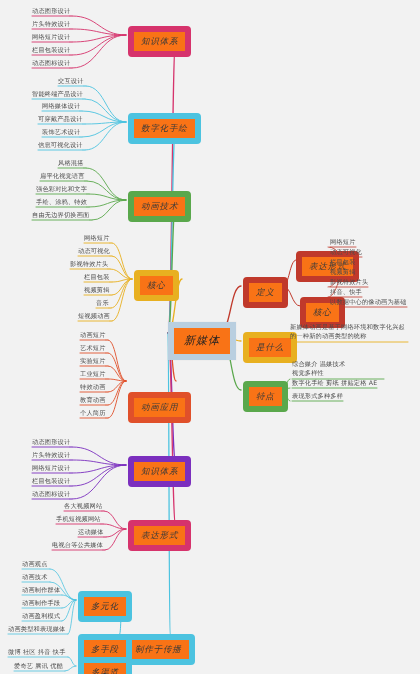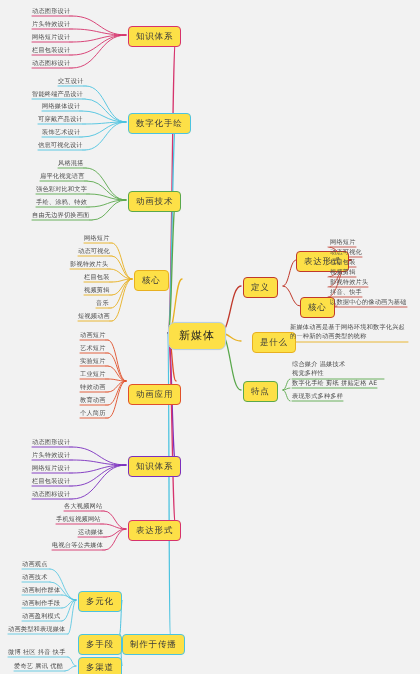--- a/index.html
+++ b/index.html
@@ -7,33 +7,33 @@
     width: 420px; height: 674px;
     background: #f2f2f2;
     font-family: "DejaVu Sans", "Liberation Sans", sans-serif;
     overflow: hidden;
   }
   #canvas { position: relative; width: 420px; height: 674px; }
   svg.links { position: absolute; left: 0; top: 0; width: 420px; height: 674px; pointer-events: none; }
 
   .node {
     position: absolute;
-    background: #fde047;
-    border: 1px solid #4c1d95;
+    background: #f97316;
+    border: 6px solid #4c1d95;
     border-radius: 4px;
     font-size: 8px;
     line-height: 1.25;
     color: #3a3a3a;
     padding: 3px 5px;
     white-space: nowrap;
     letter-spacing: .4px;
-    display: flex; align-items: center; justify-content: center;
+    display: flex; align-items: center; justify-content: center; font-style: italic;
   }
   .node.center {
-    font-size: 11px; padding: 6px 10px; border-radius: 7px;
+    font-size: 11px; padding: 6px 10px; border-radius: 0;
     border-color: #aab; color: #222; letter-spacing: 1px;
     box-shadow: 0 0 0 .5px rgba(0,0,0,.03);
   }
   .node.branch { font-size: 8.5px; padding: 4px 7px; letter-spacing: .8px; }
   .leaf {
     position: absolute;
     font-size: 6.2px;
     color: #4a4a4a;
     white-space: nowrap;
     letter-spacing: .2px;
@@ -242,21 +242,21 @@
       <div class="leaf" style="left: 36px; top: 197px;">手绘、涂鸦、特效</div>
       <div class="leaf" style="left: 32px; top: 210px;">自由无边界切换画面</div>
       <div class="node branch" style="left: 134px; top: 270px; border-color: rgb(232, 176, 32);">核心</div>
       <div class="leaf" style="left: 84px; top: 233px;">网络短片</div>
       <div class="leaf" style="left: 78px; top: 246px;">动态可视化</div>
       <div class="leaf" style="left: 70px; top: 259px;">影视特效片头</div>
       <div class="leaf" style="left: 84px; top: 272px;">栏目包装</div>
       <div class="leaf" style="left: 84px; top: 285px;">视频剪辑</div>
       <div class="leaf" style="left: 96px; top: 298px;">音乐</div>
       <div class="leaf" style="left: 78px; top: 311px;">短视频动画</div>
-      <div class="node branch" style="left: 128px; top: 384px; border-color: rgb(224, 80, 42);">动画应用</div>
+      <div class="node branch" style="left: 128px; top: 392px; border-color: rgb(224, 80, 42);">动画应用</div>
       <div class="leaf" style="left: 80px; top: 330px;">动画短片</div>
       <div class="leaf" style="left: 80px; top: 343px;">艺术短片</div>
       <div class="leaf" style="left: 80px; top: 356px;">实验短片</div>
       <div class="leaf" style="left: 80px; top: 369px;">工业短片</div>
       <div class="leaf" style="left: 80px; top: 382px;">特效动画</div>
       <div class="leaf" style="left: 80px; top: 395px;">教育动画</div>
       <div class="leaf" style="left: 80px; top: 408px;">个人简历</div>
       <div class="node branch" style="left: 128px; top: 456px; border-color: rgb(123, 47, 190);">知识体系</div>
       <div class="leaf" style="left: 32px; top: 437px;">动态图形设计</div>
       <div class="leaf" style="left: 32px; top: 450px;">片头特效设计</div>
@@ -283,20 +283,20 @@
       <div class="node branch" style="left: 243px; top: 277px; border-color: rgb(192, 57, 43);">定义</div>
       <div class="node branch" style="left: 296px; top: 251px; border-color: rgb(192, 57, 43);">表达形式</div>
       <div class="leaf" style="left: 330px; top: 237px;">网络短片</div>
       <div class="leaf" style="left: 330px; top: 247px;">动态可视化</div>
       <div class="leaf" style="left: 330px; top: 257px;">栏目包装</div>
       <div class="leaf" style="left: 330px; top: 267px;">视频剪辑</div>
       <div class="leaf" style="left: 330px; top: 277px;">影视特效片头</div>
       <div class="leaf" style="left: 330px; top: 287px;">抖音、快手</div>
       <div class="node branch" style="left: 300px; top: 297px; border-color: rgb(192, 57, 43);">核心</div>
       <div class="leaf" style="left: 330px; top: 297px;">以数据中心的像动画为基础</div>
-      <div class="node branch" style="left: 252px; top: 332px; border-color: rgb(232, 176, 32);">是什么</div>
+      <div class="node branch" style="left: 243px; top: 332px; border-color: rgb(232, 176, 32);">是什么</div>
       <div class="leaf multi" style="left: 290px; top: 323px;">新媒体动画是基于网络环境和数字化兴起的一种新的动画类型的统称</div>
       <div class="node branch" style="left: 243px; top: 381px; border-color: rgb(90, 168, 76);">特点</div>
       <div class="leaf multi2" style="left: 292px; top: 359px;">综合媒介 温媒技术<br>视觉多样性</div>
       <div class="leaf" style="left: 292px; top: 378px;">数字化手绘 剪纸 拼贴定格 AE</div>
       <div class="leaf" style="left: 292px; top: 391px;">表现形式多种多样</div>
     </div>
 </div>
 
 </body></html>

